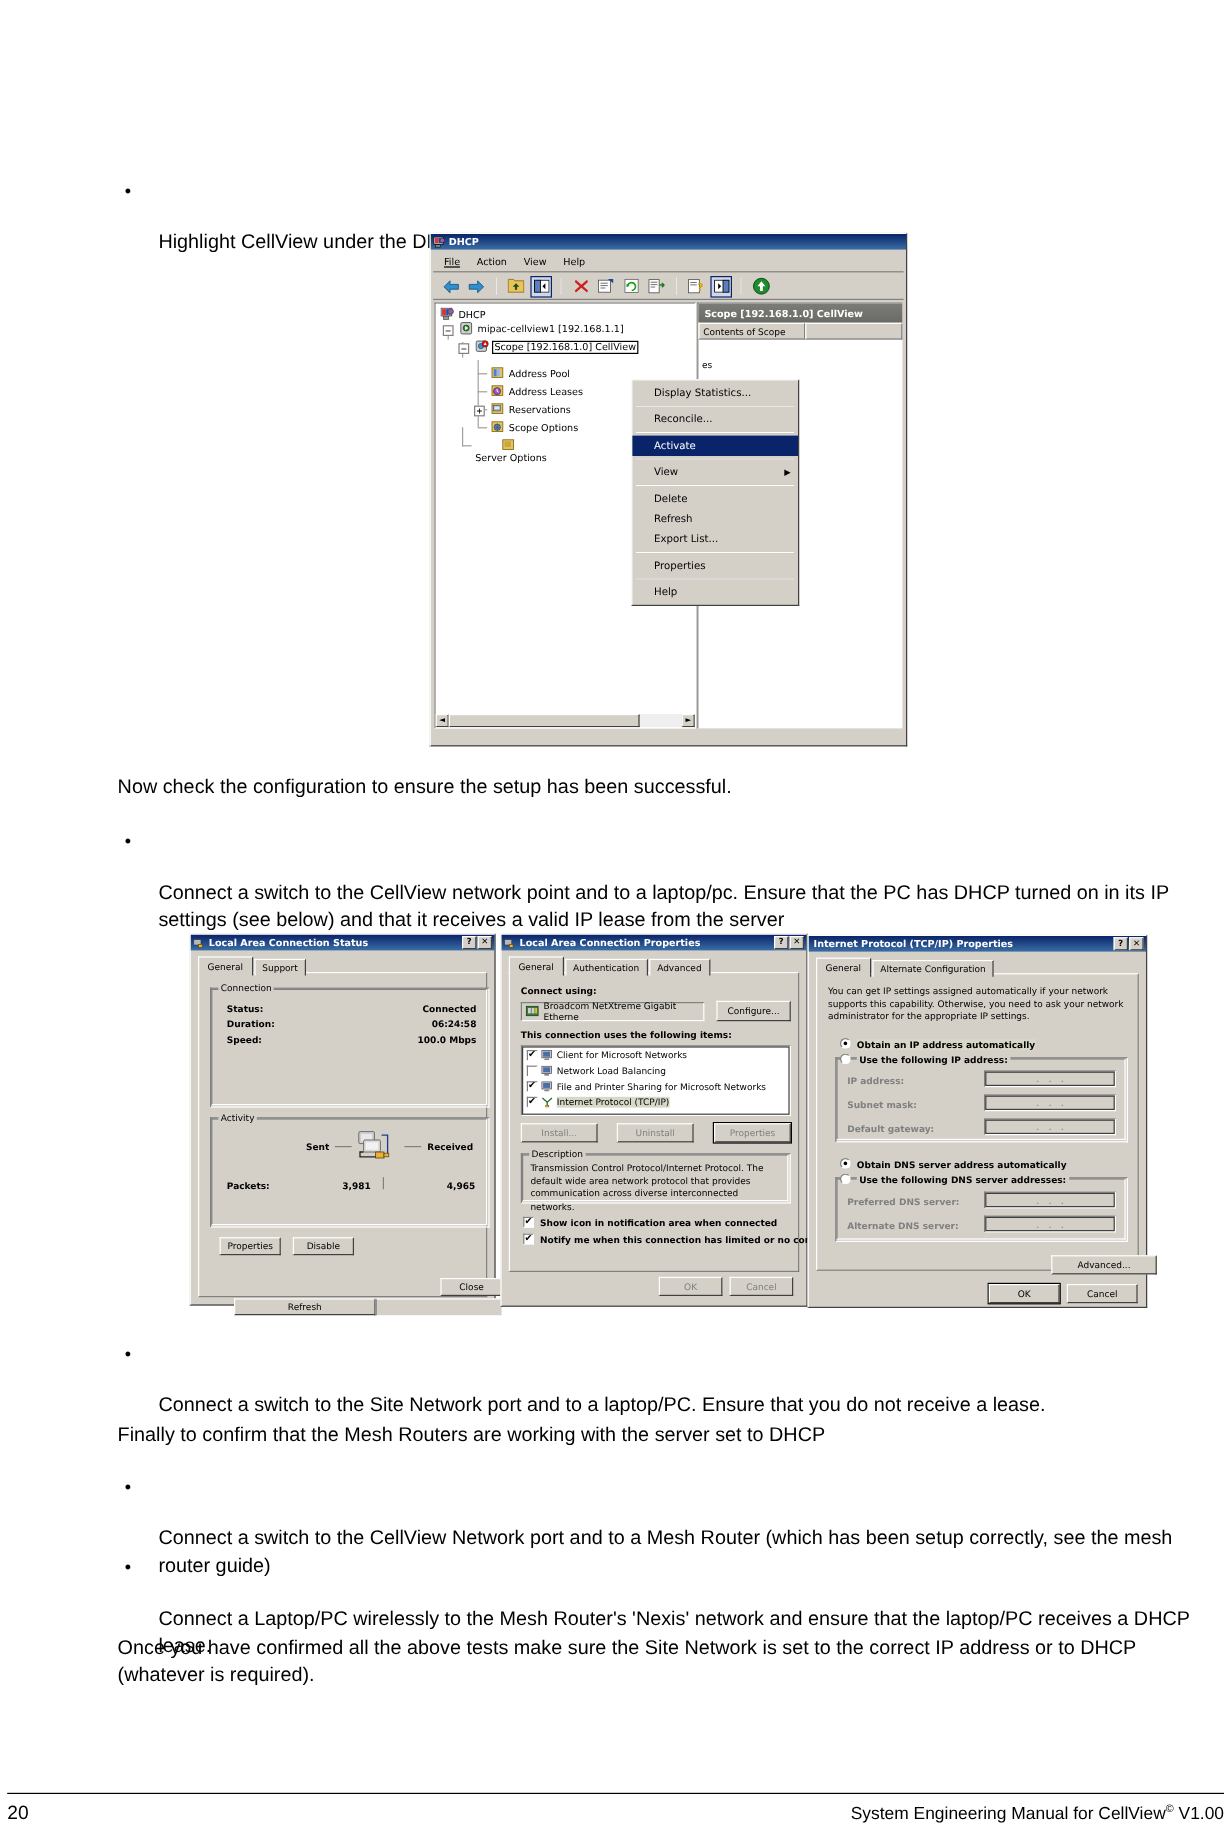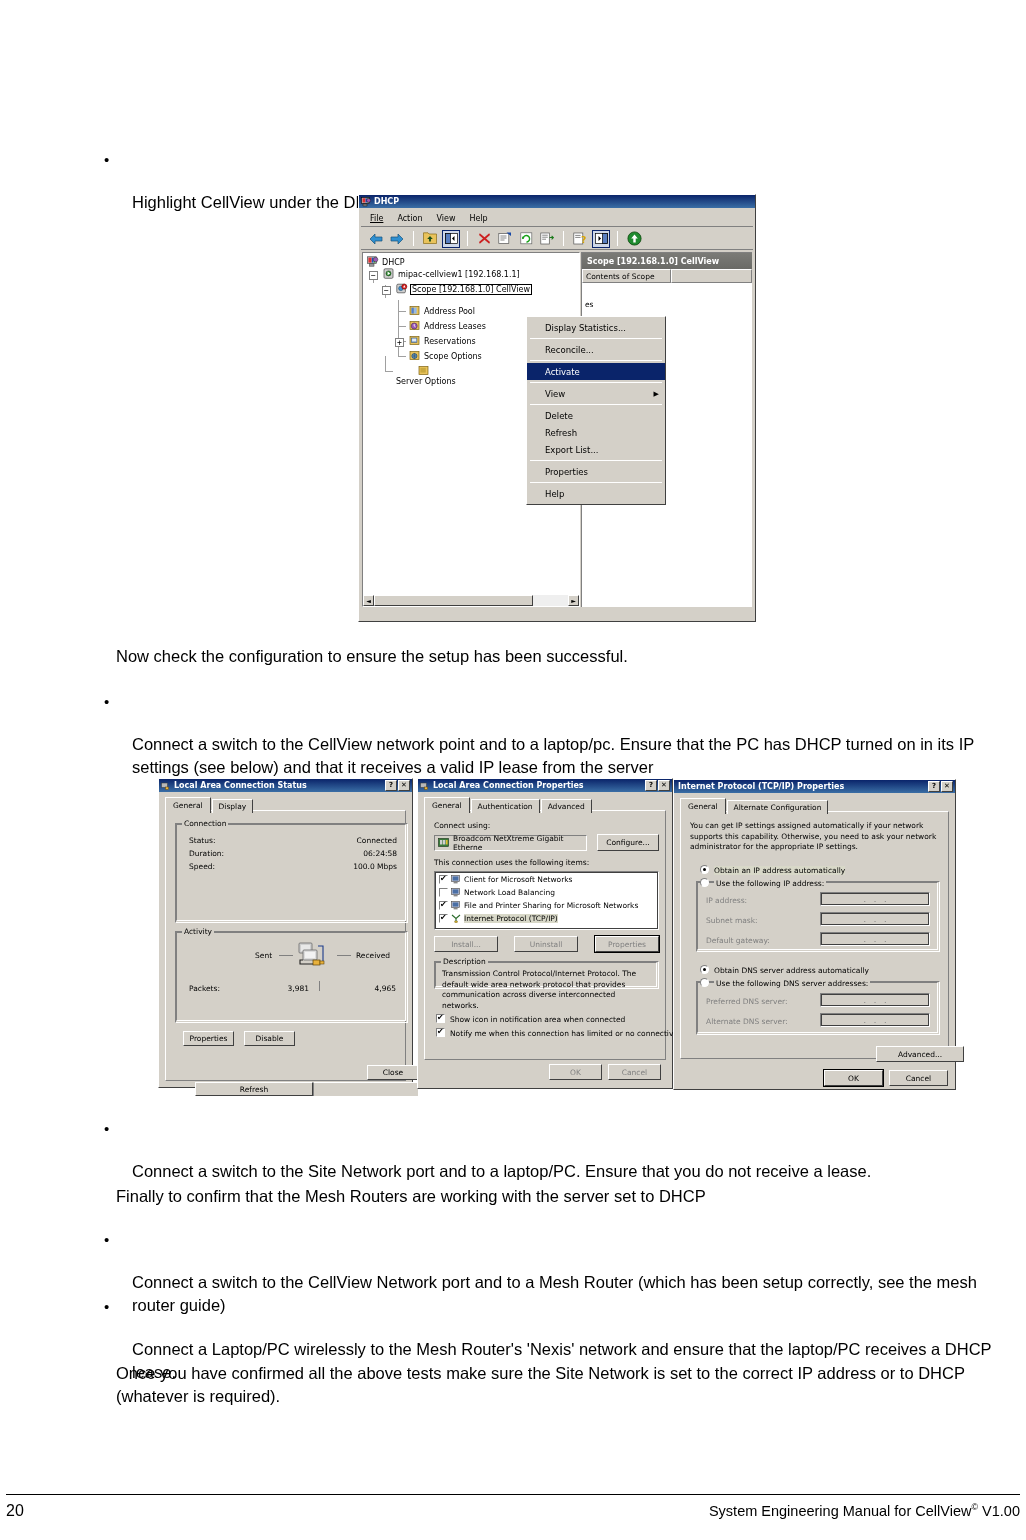--- a/index.html
+++ b/index.html
@@ -37,21 +37,20 @@
   .footer .pageno { font-size:16px; }
   .footer .manual { font-size:14.5px; }
   .footer .manual sup { font-size:9px; vertical-align:super; }
 
   
   .para {
     position:absolute;
     font-size:16.5px;
     line-height:23px;
     color:#000;
-    margin-left:18px;
   }
   .bullet-row {
     position:absolute;
     display:flex;
     font-size:16.5px;
     line-height:23px;
   }
   .bullet-row .dot {
     width:36px; flex:0 0 36px; text-align:left; padding-left:8px;
     font-size:15px; line-height:23px;
@@ -155,21 +154,21 @@
   .cbox {
     position:absolute; width:9px; height:9px; background:#fff;
     border-top:1px solid #808080; border-left:1px solid #808080;
     border-right:1px solid #fff; border-bottom:1px solid #fff;
   }
   .cbox.on::after {
     content:"✔"; position:absolute; left:0px; top:-2px;
     font-size:8px; line-height:10px; color:#000;
   }
 
-  .lbl { position:absolute; font-size:7.5px; white-space:nowrap; }
+  .lbl { position:absolute; font-size:7.5px; white-space:nowrap;font-weight:bold; }
   .lbl.gray { color:#808080; }
 
   
   #dhcp-window { left:358px; top:194px; width:398px; height:428px; }
   #dhcp-window .menubar {
     position:absolute; left:2px; top:15px; right:2px; height:17px;
     background:#d4d0c8;
     border-bottom:1px solid #808080;
     display:flex; align-items:center; gap:14px; padding-left:9px;
     font-size:8px;
@@ -579,21 +578,21 @@
       </span>
       <span class="tb-title">Local Area Connection Status</span>
       <span class="tb-btns">
         <span class="tb-btn">?</span>
         <span class="tb-btn">✕</span>
       </span>
     </div>
 
     <div class="tabstrip" style="left:6px; top:18px;">
       <div class="tab active">General</div>
-      <div class="tab">Display</div>
+      <div class="tab">Support</div>
     </div>
 
     <div class="field gray" style="left:6px; top:31px; right:6px; bottom:6px; width:auto; height:auto; background:#d4d0c8; outline:none; border-top:1px solid #fff; border-left:1px solid #fff; border-right:1px solid #808080; border-bottom:1px solid #808080;"></div>
 
     <div class="grp" style="left:16px; top:44px; width:233px; height:100px;">
       <span class="grp-label">Connection</span>
     </div>
     <div class="lbl" style="left:30px; top:57px;">Status:</div>
     <div class="lbl" style="left:180px; top:57px; text-align:right; width:58px;">Connected</div>
     <div class="lbl" style="left:30px; top:70px;">Duration:</div>
@@ -730,21 +729,21 @@
     <div class="btn disabled" style="left:16px; top:157px; width:64px; height:16px;">
       <span>Install...</span>
     </div>
     <div class="btn disabled" style="left:96px; top:157px; width:64px; height:16px;">
       <span>Uninstall</span>
     </div>
     <div class="btn disabled default" style="left:177px; top:157px; width:64px; height:16px;">
       <span>Properties</span>
     </div>
 
-    <div class="grp" style="left:16px; top:182px; width:225px; height:28px;">
+    <div class="grp" style="left:16px; top:182px; width:225px; height:42px;">
       <span class="grp-label">Description</span>
     </div>
     <div style="position:absolute; left:24px; top:190px; width:210px; font-size:7.5px; line-height:10.5px;">Transmission Control Protocol/Internet Protocol. The default wide area network protocol that provides communication across diverse interconnected networks.</div>
 
     <div class="cbox on" style="left:18px; top:235px;"></div>
     <div class="lbl" style="left:32px; top:236px;">Show icon in notification area when connected</div>
     <div class="cbox on" style="left:18px; top:249px;"></div>
     <div class="lbl" style="left:32px; top:250px;">Notify me when this connection has limited or no connectivity</div>
 
     <div class="btn disabled" style="left:131px; top:285px; width:53px; height:16px;">

